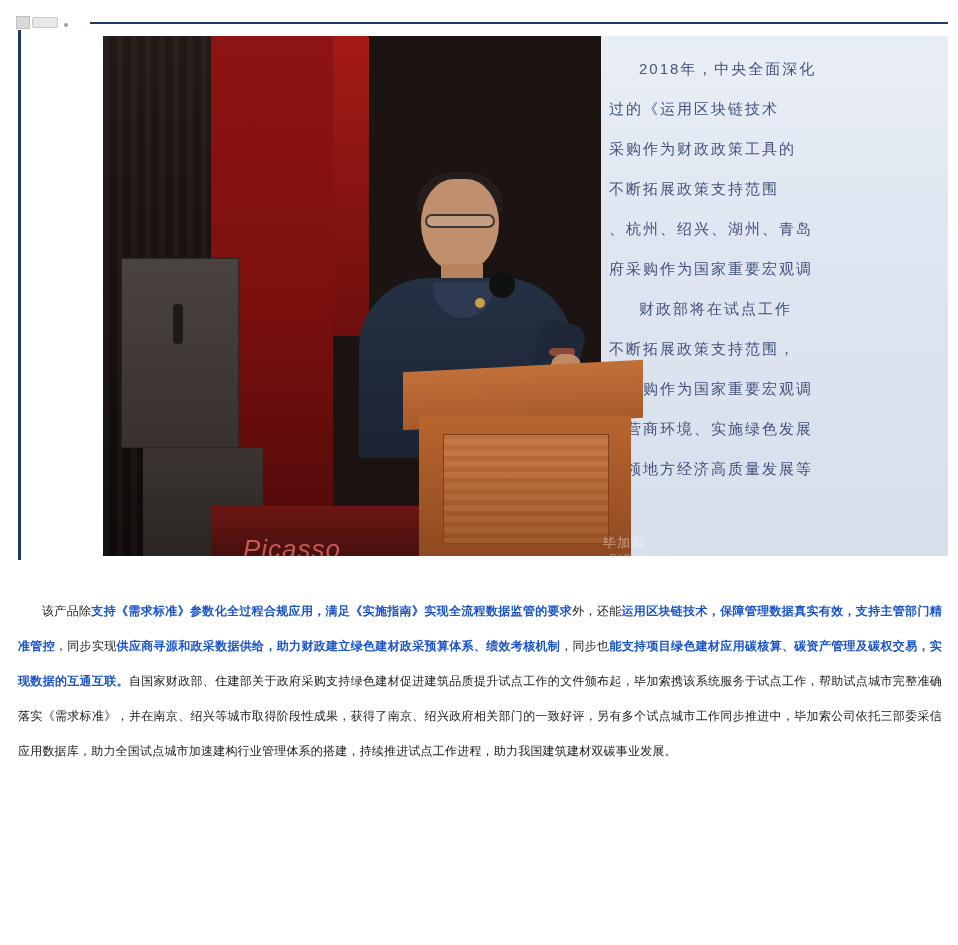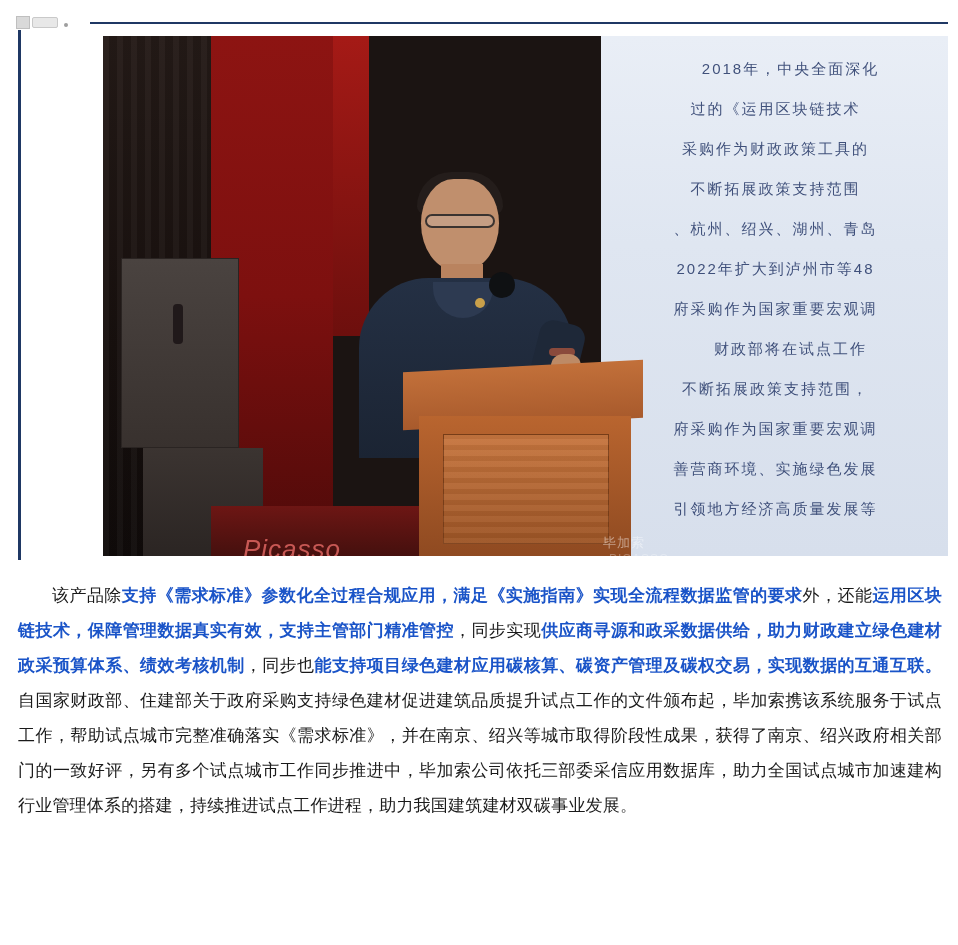--- a/index.html
+++ b/index.html
@@ -149,21 +149,20 @@
     background: #20191a;
     border-radius: 4px;
   }
 
   
   .ph-screen {
     position: absolute;
     left: 498px; top: 0;
     width: 347px; height: 520px;
     background: linear-gradient(180deg,#e9eef6 0%, #dfe6f1 40%, #d7dfec 100%);
-    text-align: center;
   }
   .ph-screen-lines {
     position: absolute;
     left: 8px; top: 24px;
     right: 6px;
   }
   .scr-line {
     color: #2a3c6b;
     font-family: "Liberation Sans", sans-serif;
     font-size: 15px;
@@ -324,23 +323,23 @@
     color: #e76a66;
     font-style: italic;
     letter-spacing: 1px;
     opacity: 0.8;
   }
 
   
   .article {
     position: absolute;
     left: 18px;
-    top: 578px;
+    top: 594px;
     width: 924px;
-    font-size: 17px;
+    font-size: 12px;
     line-height: 35px;
     color: #1a1a1a;
     text-align: justify;
     text-justify: inter-ideograph;
     letter-spacing: 0.2px;
   }
   .article p { margin: 0; text-indent: 2em; }
   .hl {
     color: #1a54c8;
     font-weight: bold;
@@ -372,21 +371,20 @@
       <div class="ph-box-slot"></div>
       <div class="ph-box2"></div>
 
       <div class="ph-screen">
         <div class="ph-screen-lines">
           <div class="scr-line indent">2018年，中央全面深化</div>
           <div class="scr-line">过的《运用区块链技术</div>
           <div class="scr-line">采购作为财政政策工具的</div>
           <div class="scr-line">不断拓展政策支持范围</div>
           <div class="scr-line">、杭州、绍兴、湖州、青岛</div>
-          <div class="scr-line">2022年扩大到泸州市等48</div>
           <div class="scr-line">府采购作为国家重要宏观调</div>
           <div class="scr-line indent">财政部将在试点工作</div>
           <div class="scr-line">不断拓展政策支持范围，</div>
           <div class="scr-line">府采购作为国家重要宏观调</div>
           <div class="scr-line">善营商环境、实施绿色发展</div>
           <div class="scr-line">引领地方经济高质量发展等</div>
         </div>
       </div>
 
       <div class="ph-mic-stand"></div>

